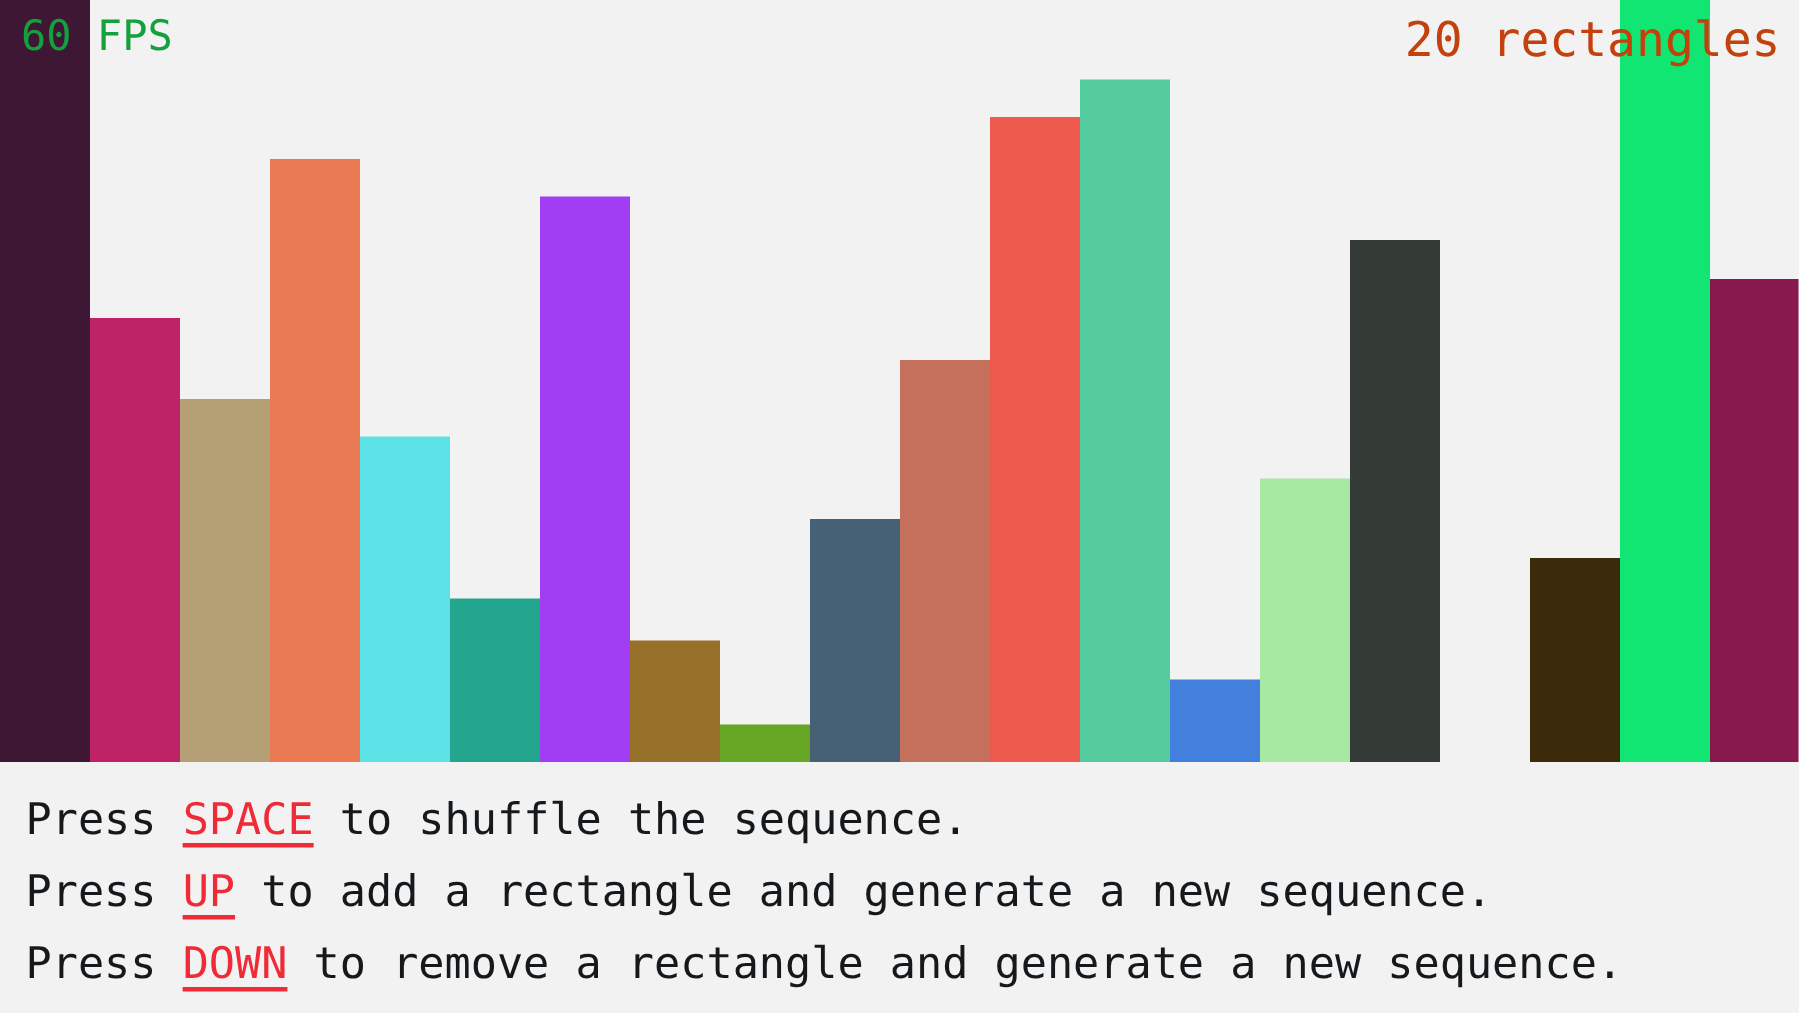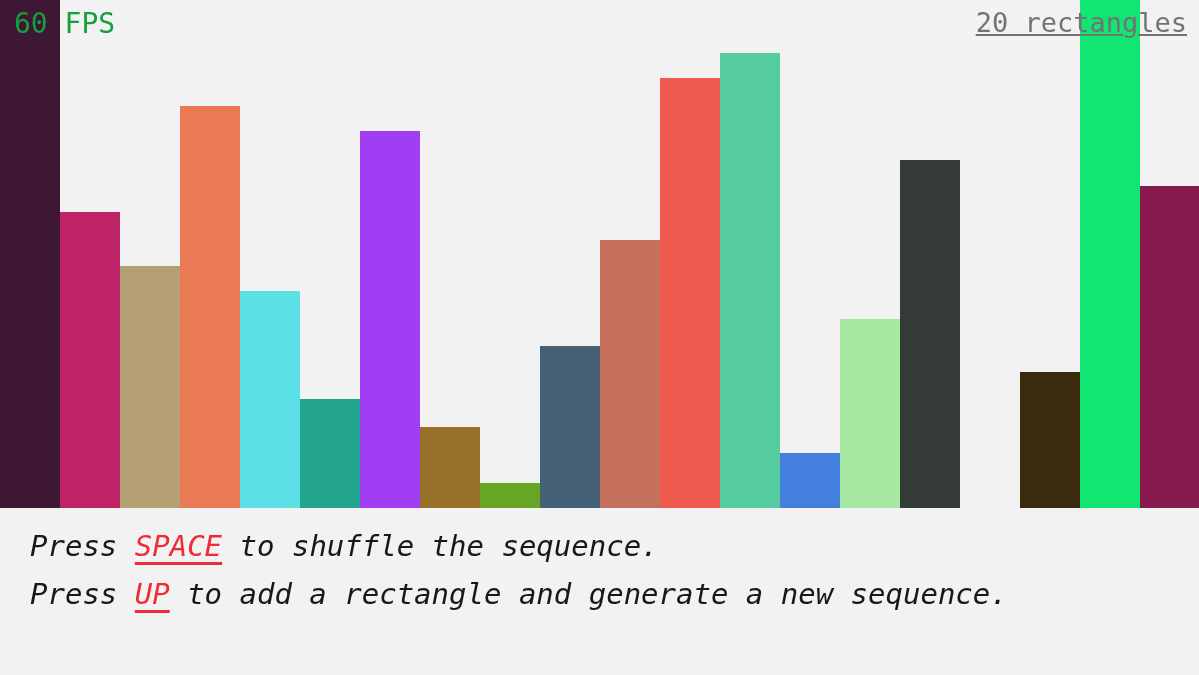--- a/index.html
+++ b/index.html
@@ -42,38 +42,36 @@
     letter-spacing: 0px;
     color: #14A03C;
     font-family: "DejaVu Sans Mono", "Liberation Mono", monospace;
     white-space: pre;
     z-index: 5;
   }
   #hud-count {
     position: absolute;
     right: 12px;
     top: 7px;
-    font-size: 27px;
-    color: #737373;
+    font-size: 32px;
+    color: #c2410c;
     font-family: "DejaVu Sans Mono", "Liberation Mono", monospace;
     white-space: pre;
     z-index: 5;
-    text-decoration: underline;
   }
 
   
   #instructions {
     position: absolute;
     left: 0;
     top: 508px;
     width: 1199px;
     height: 167px;
-    padding: 14px 0 0 30px;
+    padding: 14px 0 0 17px;
     box-sizing: border-box;
-    font-style: italic;
   }
   .instruction-line {
     font-size: 29px;
     line-height: 48px;
     color: #16191C;
     white-space: pre;
     font-family: "DejaVu Sans Mono", "Liberation Mono", monospace;
   }
   .key {
     color: #EE2B37;
@@ -108,15 +106,16 @@
       <div class="bar" style="left: 1080px; width: 60px; height: 508px; background: rgb(17, 230, 115);"></div>
       <div class="bar" style="left: 1140px; width: 59px; height: 322px; background: rgb(135, 25, 78);"></div>
     </div>
 
   <div id="hud-fps">60 FPS</div>
   <div id="hud-count">20 rectangles</div>
 
   <div id="instructions">
       <div class="instruction-line"><span>Press </span><span class="key">SPACE</span><span> to shuffle the sequence.</span></div>
       <div class="instruction-line"><span>Press </span><span class="key">UP</span><span> to add a rectangle and generate a new sequence.</span></div>
+      <div class="instruction-line"><span>Press </span><span class="key">DOWN</span><span> to remove a rectangle and generate a new sequence.</span></div>
     </div>
 
 </div>
 
 </body></html>

